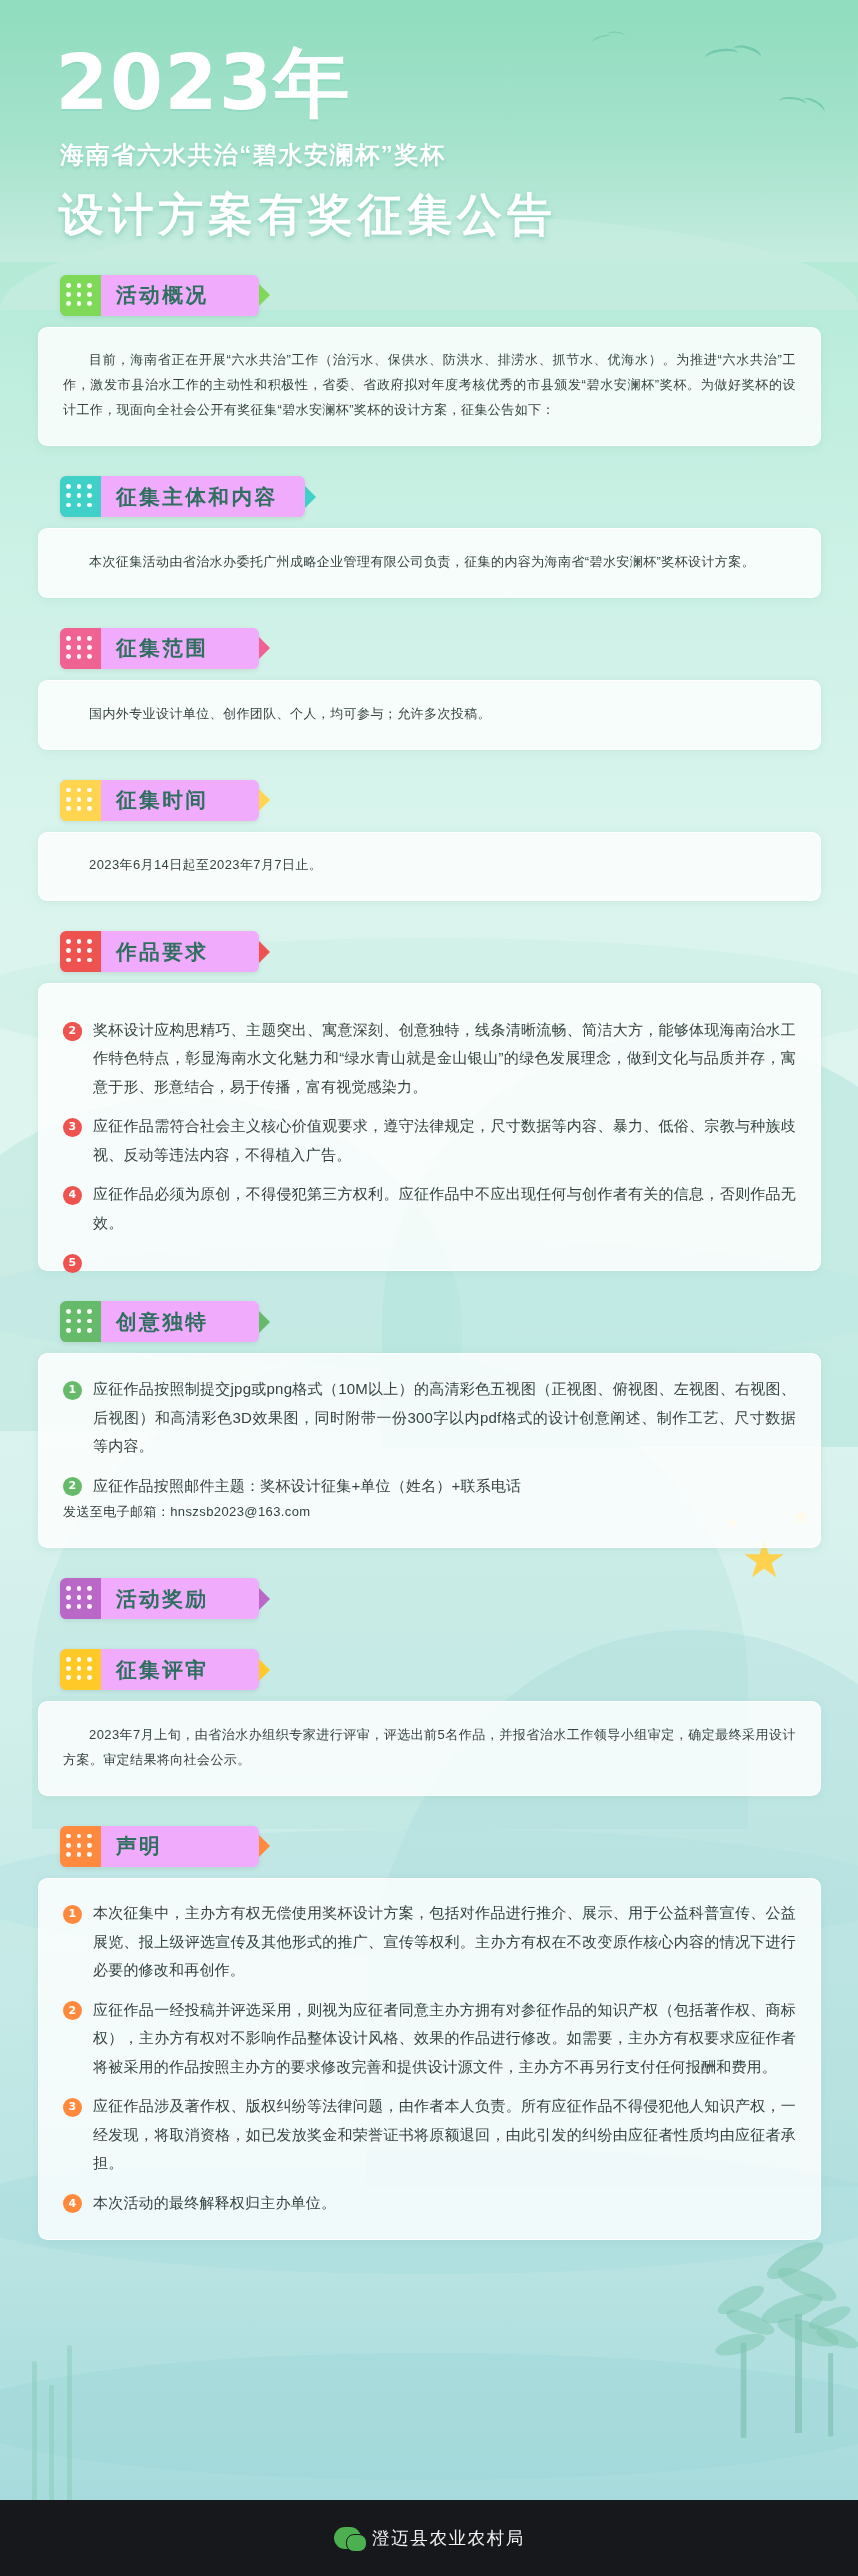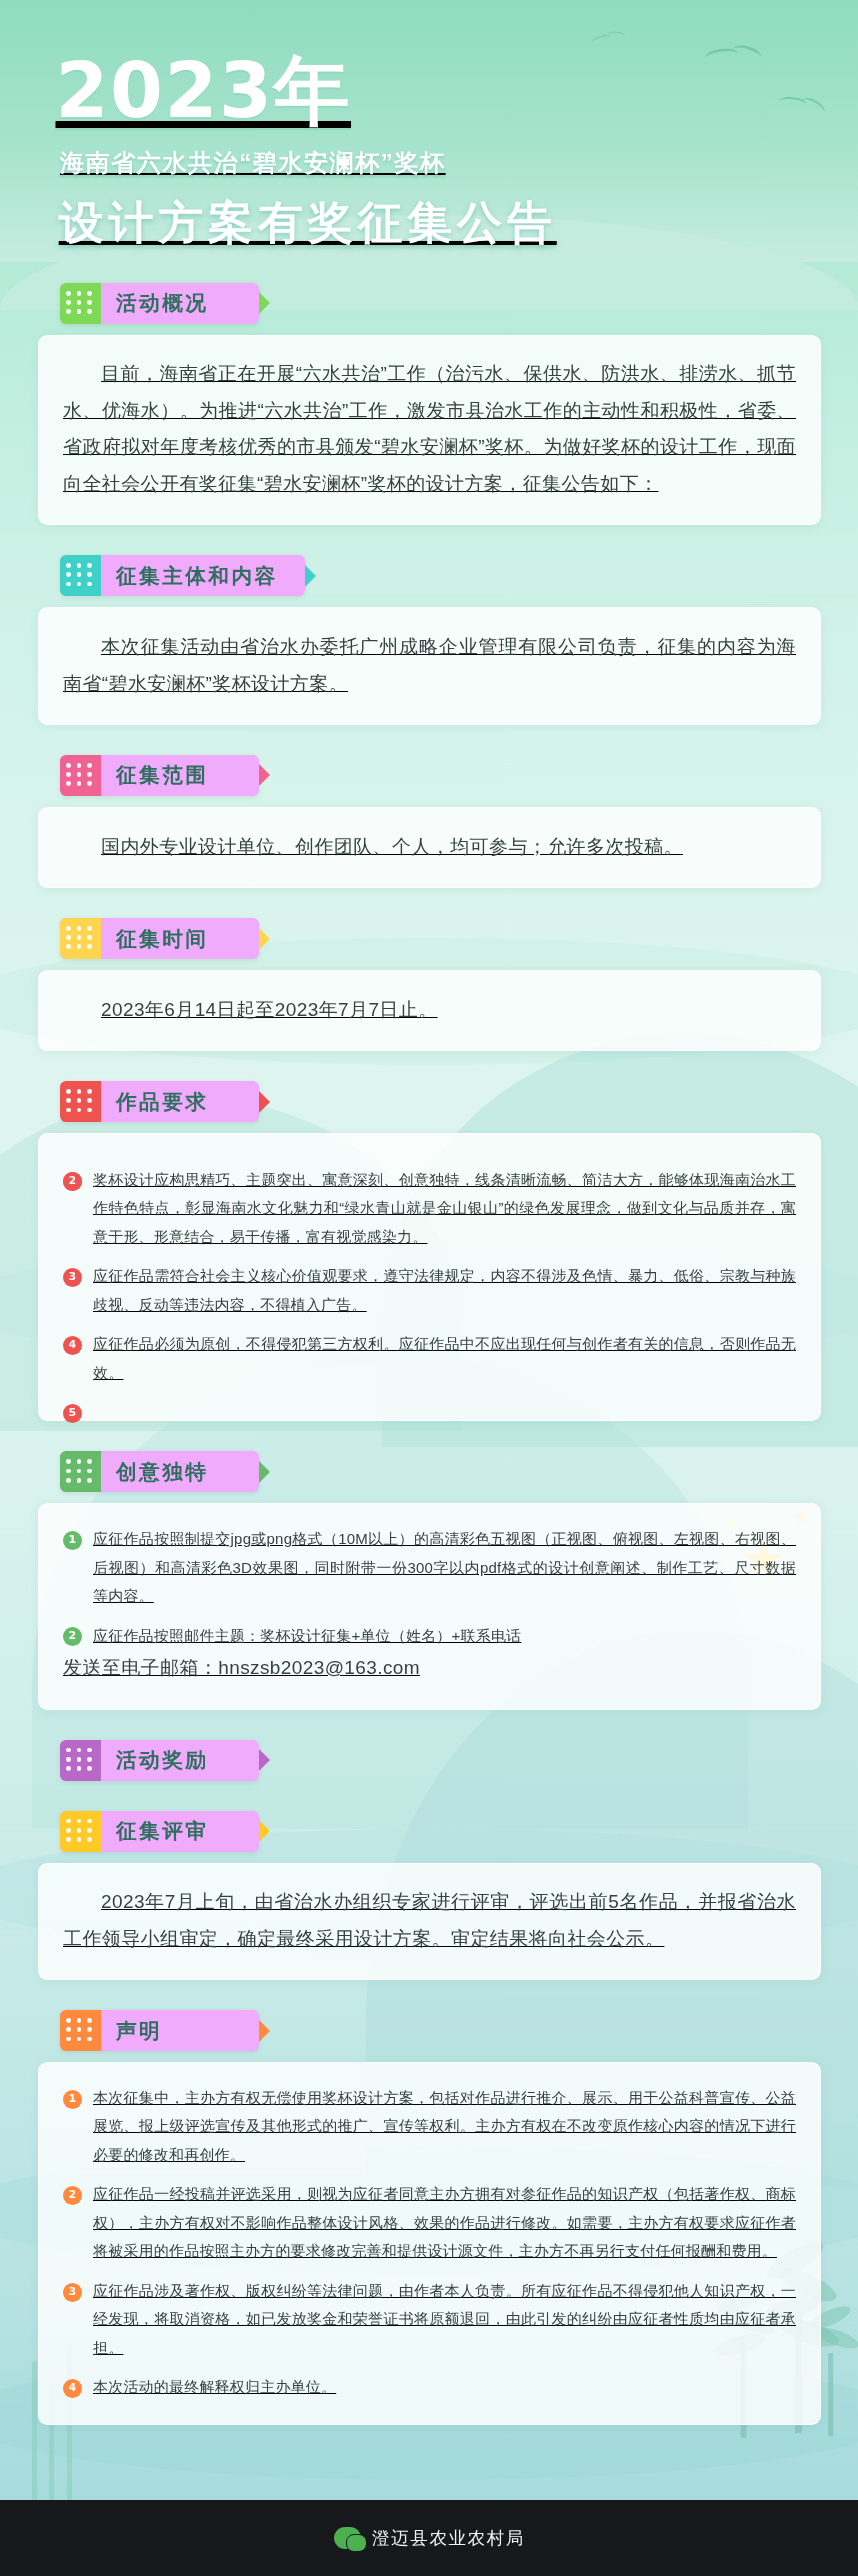--- a/index.html
+++ b/index.html
@@ -104,21 +104,21 @@
   .tree.t1 { right: 32px; bottom: 143px; }
   .tree.t2 { right: 87px; bottom: 119px; transform: scale(.8); }
   .tree.t3 { right: 0px;  bottom: 111px; transform: scale(.7); }
 
   .reed {
     position:absolute; bottom: 72px; width: 4.8px; height: 143px;
     background: #84c9b6; opacity:.45; border-radius: 2.4px;
   }
 
   
-  .page { position: relative; width: 859px; padding: 16px 38px; text-decoration: underline; }
+  .page { position: relative; width: 859px; padding: 8px 38px; }
 
   
   .header { padding-top: 37px; text-align: left; position: relative; }
   .year {
     font-family: "DejaVu Sans", sans-serif;
     font-size: 76px;
     font-weight: bold;
     color: #ffffff;
     letter-spacing: 1.6px;
     line-height: 1;
@@ -191,21 +191,21 @@
 
   .card {
     margin-top: 11px;
     background: rgba(255,255,255,.82);
     border: 0.8px solid rgba(255,255,255,.95);
     border-radius: 9.5px;
     padding: 20.7px 24px 22px;
     box-shadow: 0 1.6px 8px rgba(110,180,165,.15);
   }
   .card p {
-    font-size: 19px;
+    font-size: 13px;
     line-height: 1.92;
     color: #33423f;
     text-align: justify;
     letter-spacing: 0.4px;
   }
   .card p.indent { text-indent: 2em; }
 
   .numlist { list-style: none; }
   .numlist li {
     position: relative;
@@ -376,21 +376,21 @@
               <i></i>
               <i></i>
               <i></i>
               <i></i>
             </div>
             <div class="title">作品要求</div>
           </div><div class="tail" style="border-left: 11px solid rgb(239, 83, 80);"></div></div><div class="card">
           <ul class="numlist">
             <li><span class="num" style="background: rgb(239, 83, 80);">1</span></li>
             <li><span class="num" style="background: rgb(239, 83, 80);">2</span><span>奖杯设计应构思精巧、主题突出、寓意深刻、创意独特，线条清晰流畅、简洁大方，能够体现海南治水工作特色特点，彰显海南水文化魅力和“绿水青山就是金山银山”的绿色发展理念，做到文化与品质并存，寓意于形、形意结合，易于传播，富有视觉感染力。</span></li>
-            <li><span class="num" style="background: rgb(239, 83, 80);">3</span><span>应征作品需符合社会主义核心价值观要求，遵守法律规定，内容不得涉及色情、暴力、低俗、宗教与种族歧视、反动等违法内容，不得植入广告。</span></li>
+            <li><span class="num" style="background: rgb(239, 83, 80);">3</span><span>应征作品需符合社会主义核心价值观要求，遵守法律规定，尺寸数据等内容、暴力、低俗、宗教与种族歧视、反动等违法内容，不得植入广告。</span></li>
             <li><span class="num" style="background: rgb(239, 83, 80);">4</span><span>应征作品必须为原创，不得侵犯第三方权利。应征作品中不应出现任何与创作者有关的信息，否则作品无效。</span></li>
             <li><span class="num" style="background: rgb(239, 83, 80);">5</span></li>
           </ul>
         </div></div>
       <div class="section"><div class="sec-head"><div class="ribbon">
             <div class="dots" style="background: rgb(102, 187, 106);">
               <i></i>
               <i></i>
               <i></i>
               <i></i>

